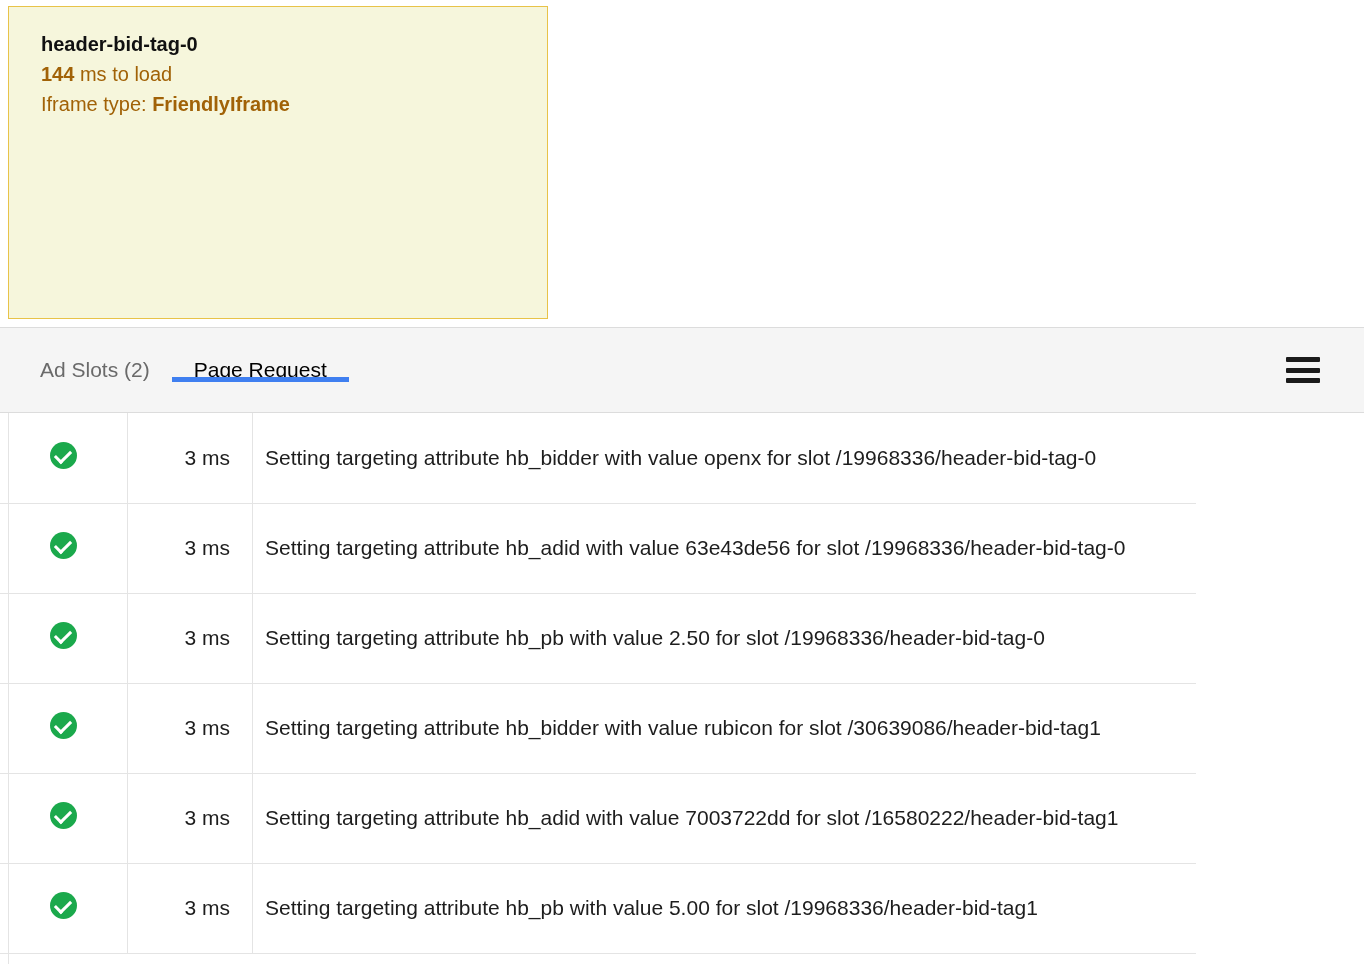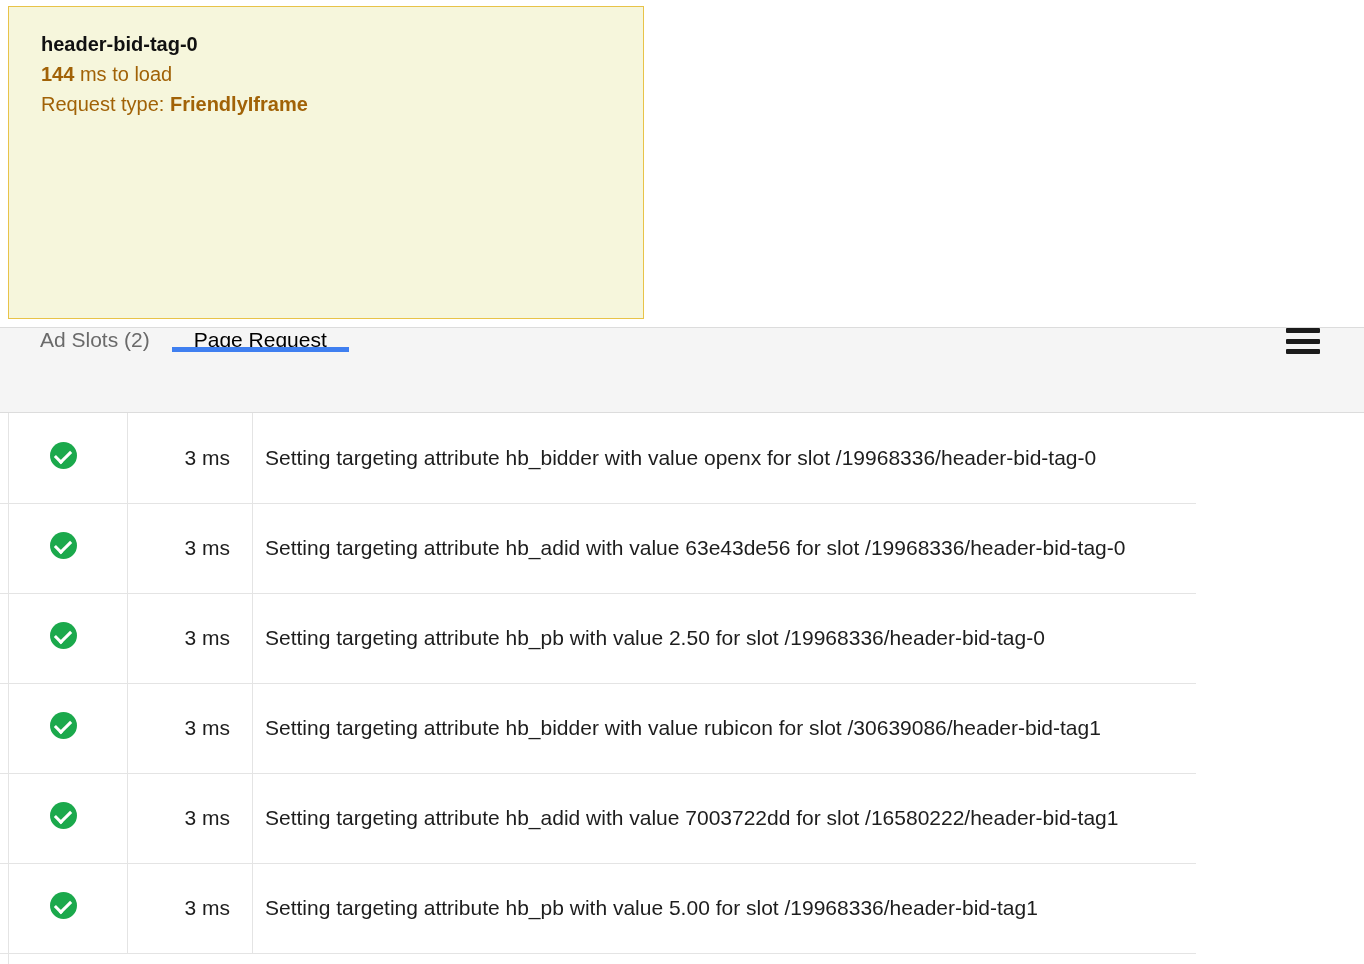--- a/index.html
+++ b/index.html
@@ -12,21 +12,21 @@
     background: #ffffff;
     font-family: "Liberation Sans", sans-serif;
     overflow: hidden;
   }
 
   
   .info-card {
     position: absolute;
     left: 8px;
     top: 6px;
-    width: 636px;
+    width: 540px;
     height: 313px;
     box-sizing: border-box;
     background: #f6f6dc;
     border: 1px solid #e8c349;
     padding: 22px 0 0 32px;
   }
   .info-line {
     font-size: 20px;
     line-height: 30px;
     color: #a16207;
@@ -47,21 +47,21 @@
     position: absolute;
     left: 0;
     top: 327px;
     width: 1364px;
     height: 86px;
     box-sizing: border-box;
     background: #f5f5f5;
     border-top: 1px solid #dcdcdc;
     border-bottom: 1px solid #dcdcdc;
     display: flex;
-    align-items: flex-start;
+    align-items: center;
   }
   .tab {
     display: flex;
     align-items: center;
     padding: 0 22px;
     font-size: 21px;
     color: #6a6a6a;
     cursor: pointer;
     position: relative;
     box-sizing: border-box;
@@ -169,21 +169,21 @@
 </style>
 </head>
 <body>
 
 <div class="info-card">
   <div class="info-title">header-bid-tag-0</div>
   <div class="info-line">
     <b>144</b><span> ms to load</span>
   </div>
   <div class="info-line">
-    <span>Request type: </span><b>FriendlyIframe</b>
+    <span>Iframe type: </span><b>FriendlyIframe</b>
   </div>
 </div>
 
 <div class="tabbar">
   <div class="tab first">
     <span>Ad Slots (2)</span>
   </div>
   <div class="tab active">
     <span>Page Request</span>
   </div>

